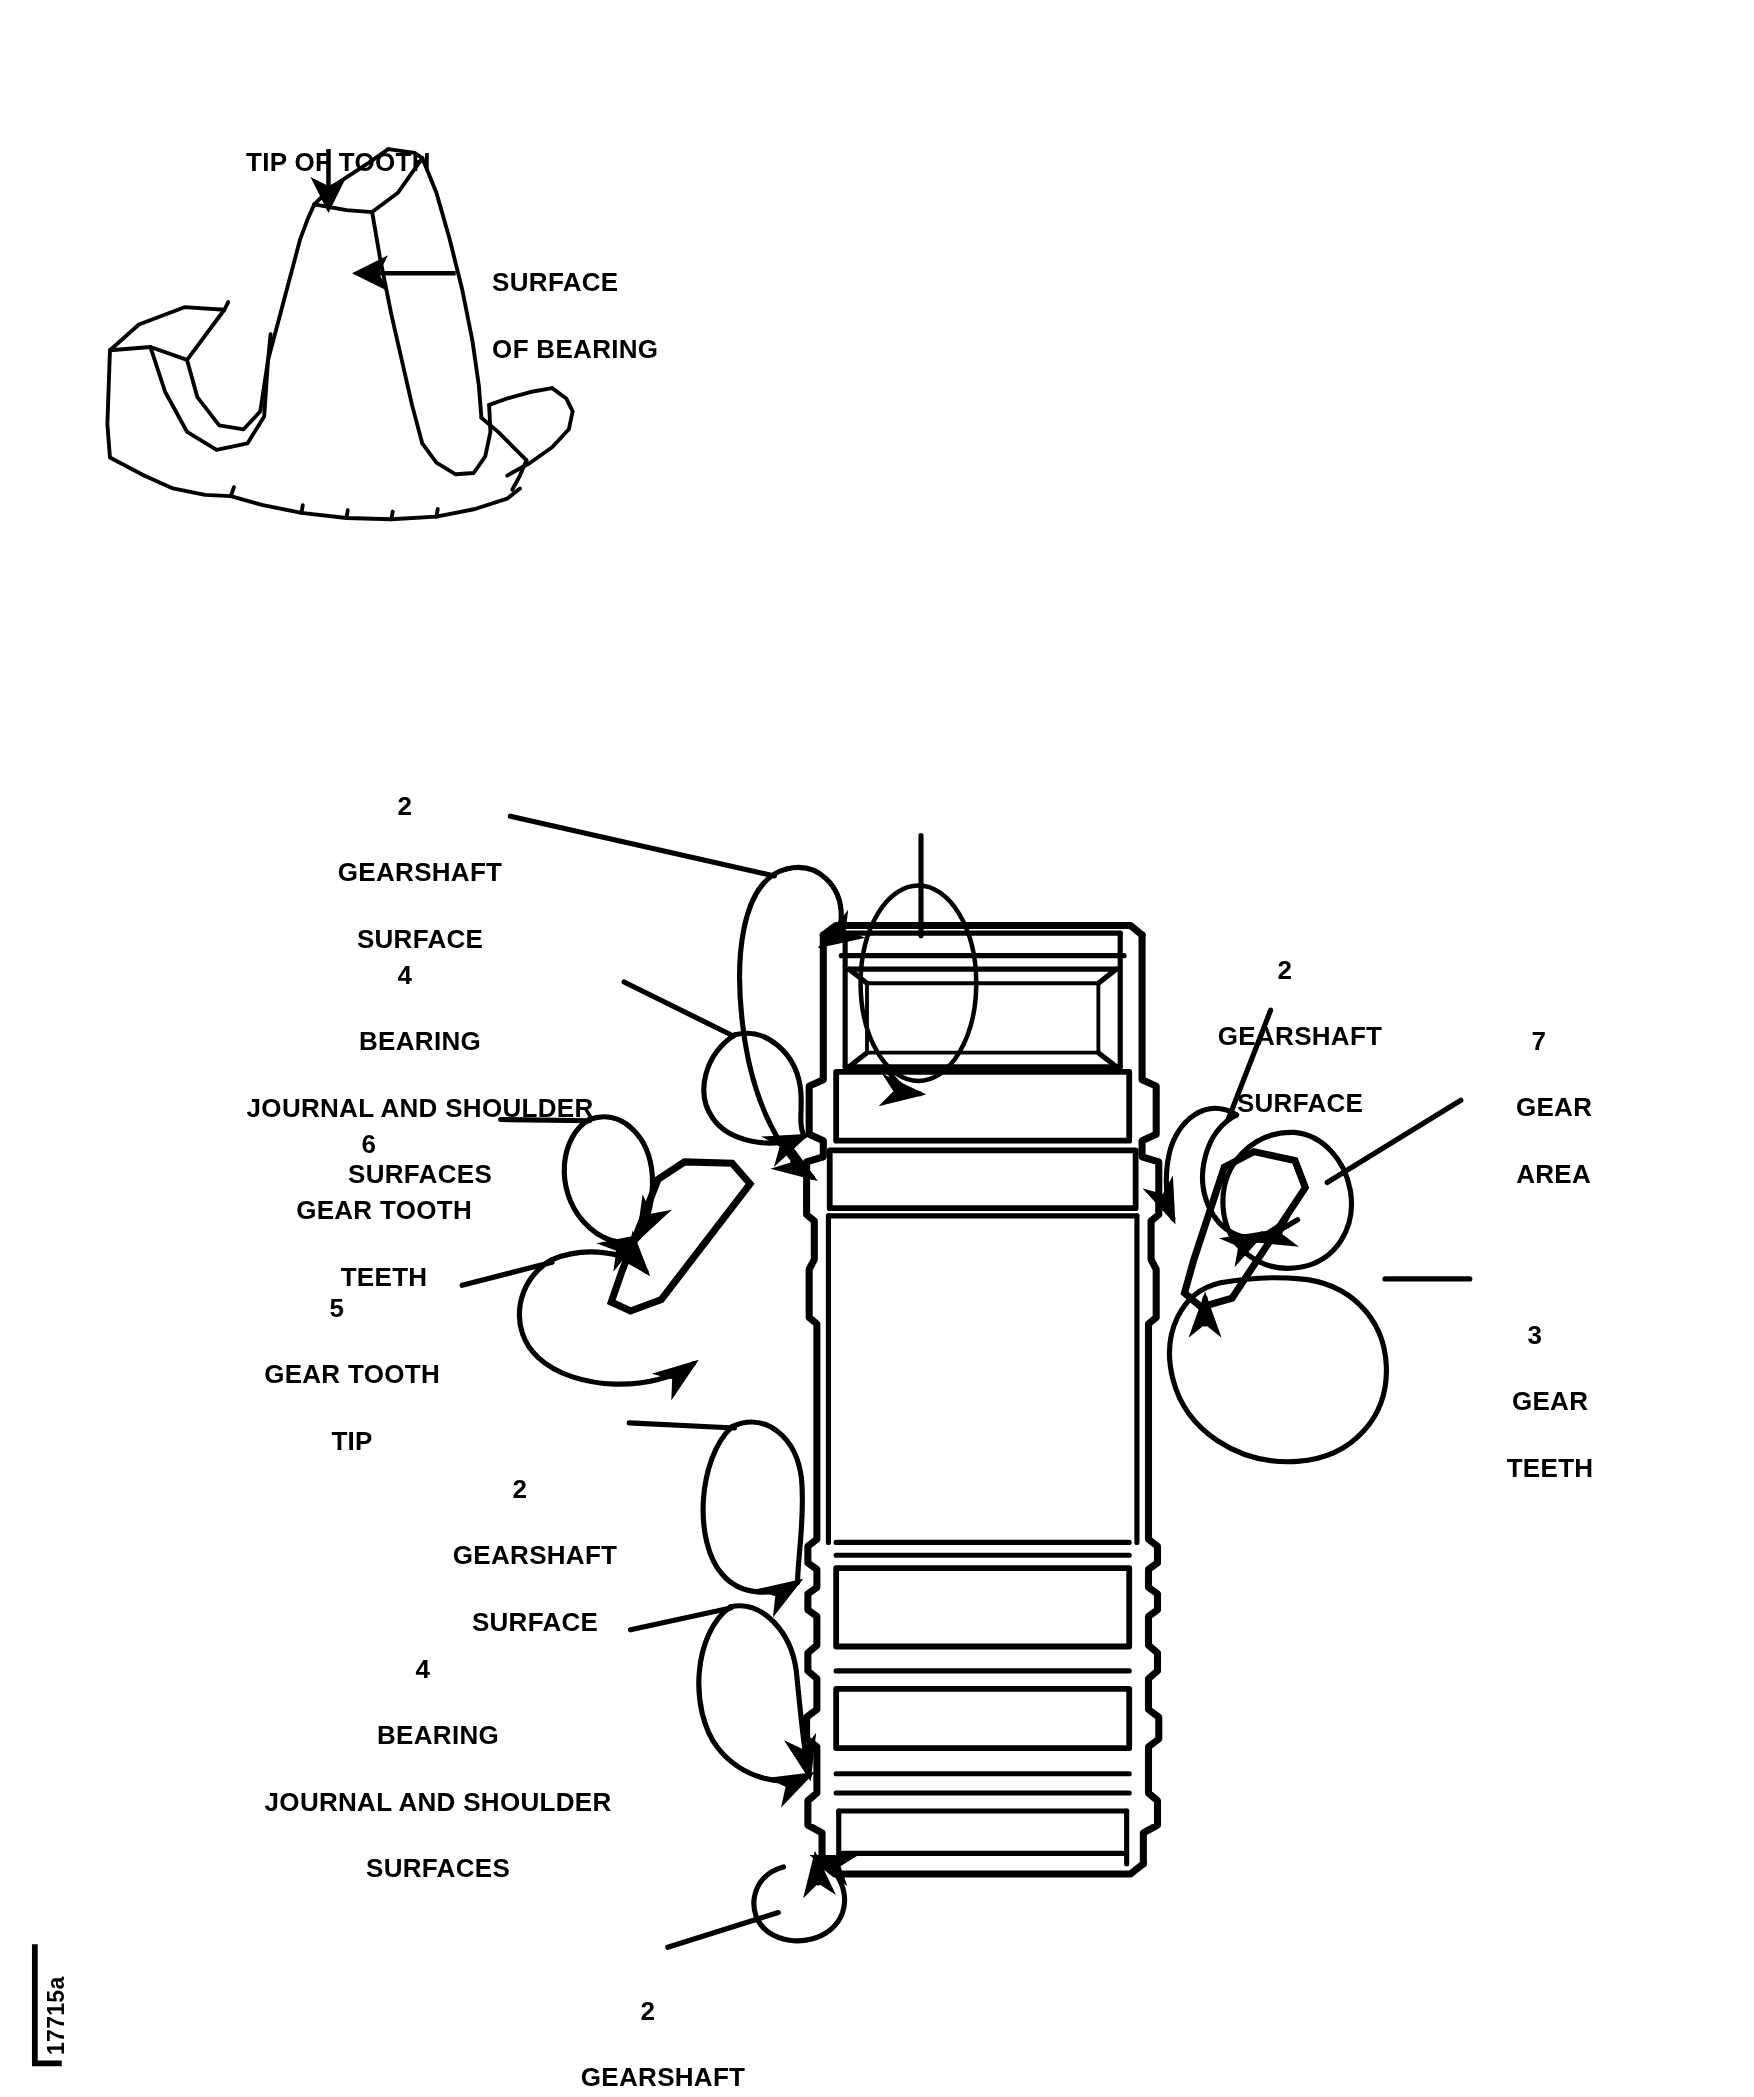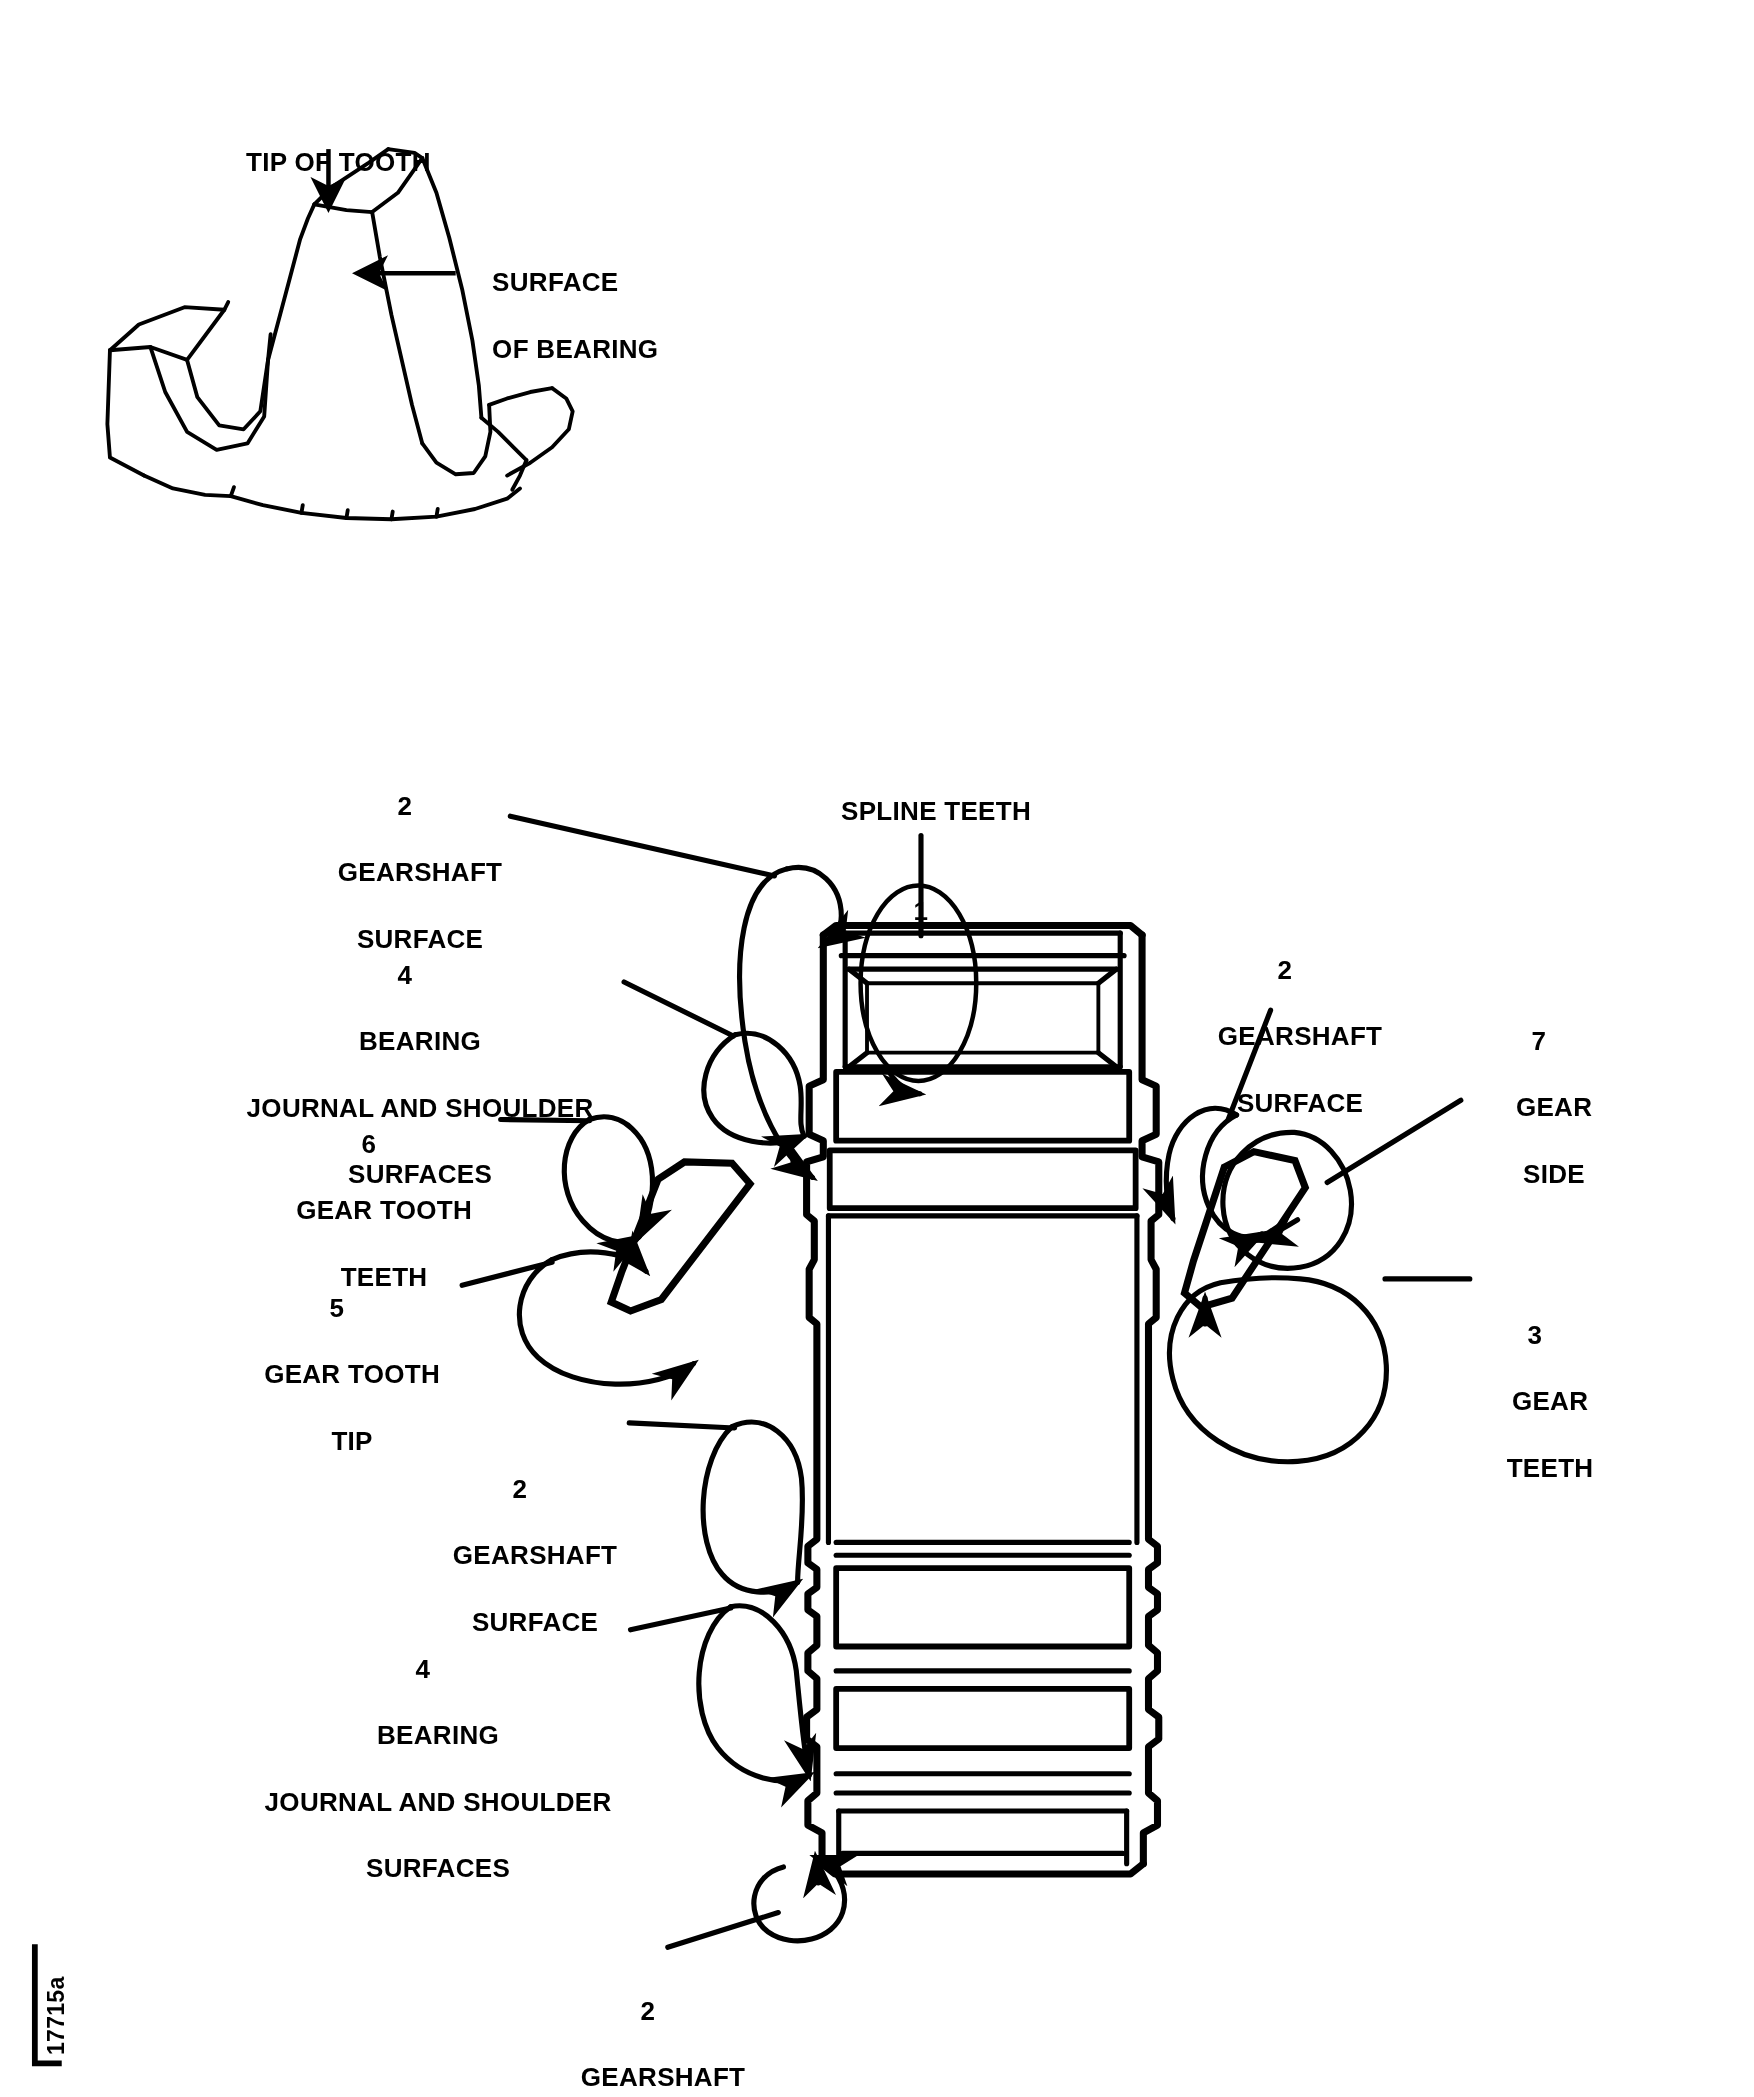--- a/index.html
+++ b/index.html
@@ -341,24 +341,20 @@
     <span>SURFACE</span><br>
     <span>OF BEARING</span>
   </div>
 
   <div class="lbl t-main center" style="left:393px; top:723px;">
     <span class="num">2</span>
     <span>GEARSHAFT</span><br>
     <span>SURFACE</span>
   </div>
 
-  <div class="lbl t-main center" style="left:909px; top:762px;">
-    <span>SPLINE TEETH</span><br>
-    <span class="num">1</span>
-  </div>
 
   <div class="lbl t-main center" style="left:393px; top:892px;">
     <span class="num">4</span>
     <span>BEARING</span><br>
     <span>JOURNAL AND SHOULDER</span><br>
     <span>SURFACES</span>
   </div>
 
   <div class="lbl t-main center" style="left:357px; top:1061px;">
     <span class="num">6</span>
@@ -393,21 +389,21 @@
 
   <div class="lbl t-main center" style="left:1273px; top:887px;">
     <span class="num">2</span>
     <span>GEARSHAFT</span><br>
     <span>SURFACE</span>
   </div>
 
   <div class="lbl t-main center" style="left:1527px; top:958px;">
     <span class="num">7</span>
     <span>GEAR</span><br>
-    <span>SIDE</span>
+    <span>AREA</span>
   </div>
 
   <div class="lbl t-main center" style="left:1523px; top:1252px;">
     <span class="num">3</span>
     <span>GEAR</span><br>
     <span>TEETH</span>
   </div>
 
   <div class="figid">
     <svg width="32" height="135" viewBox="0 0 50 210">

